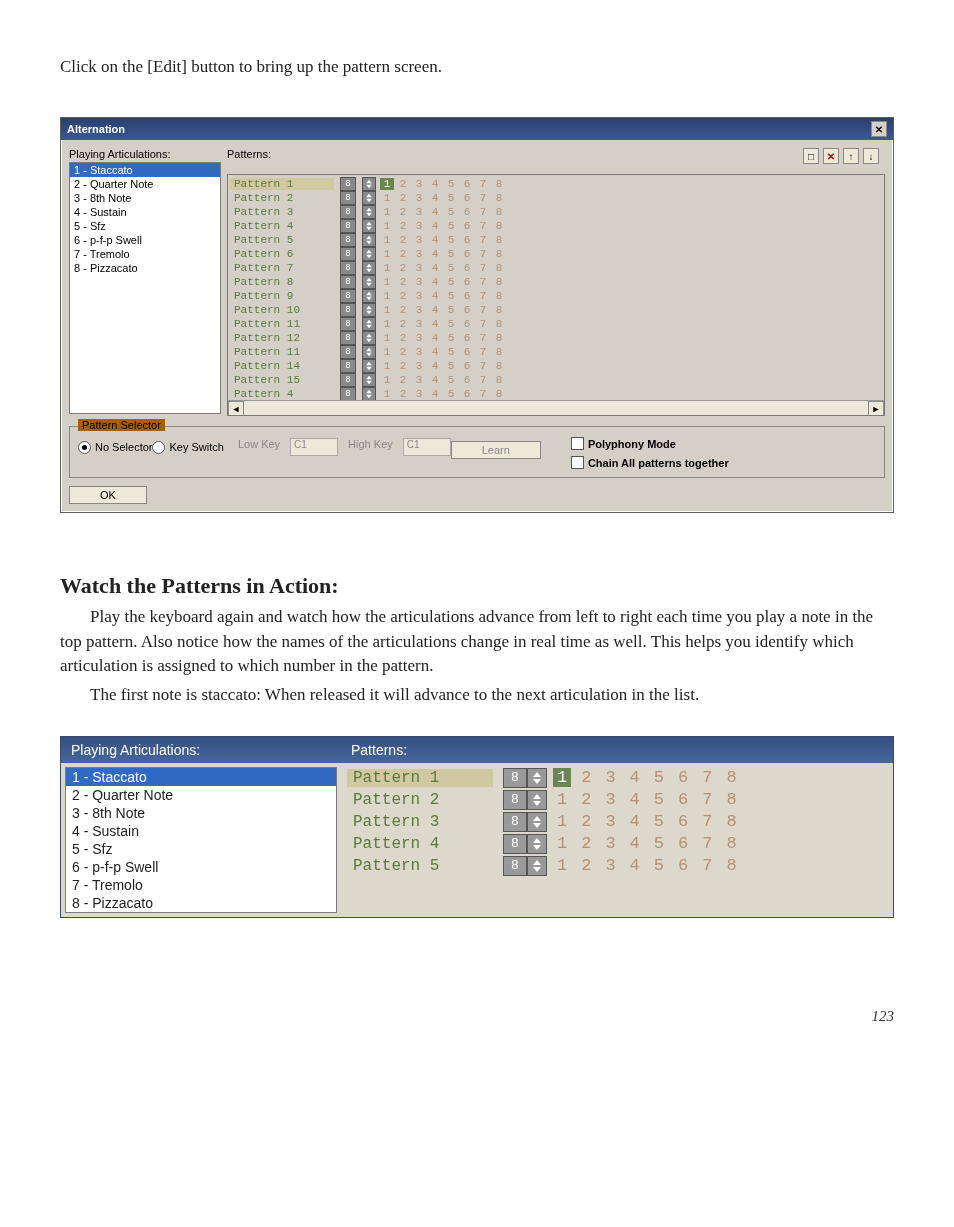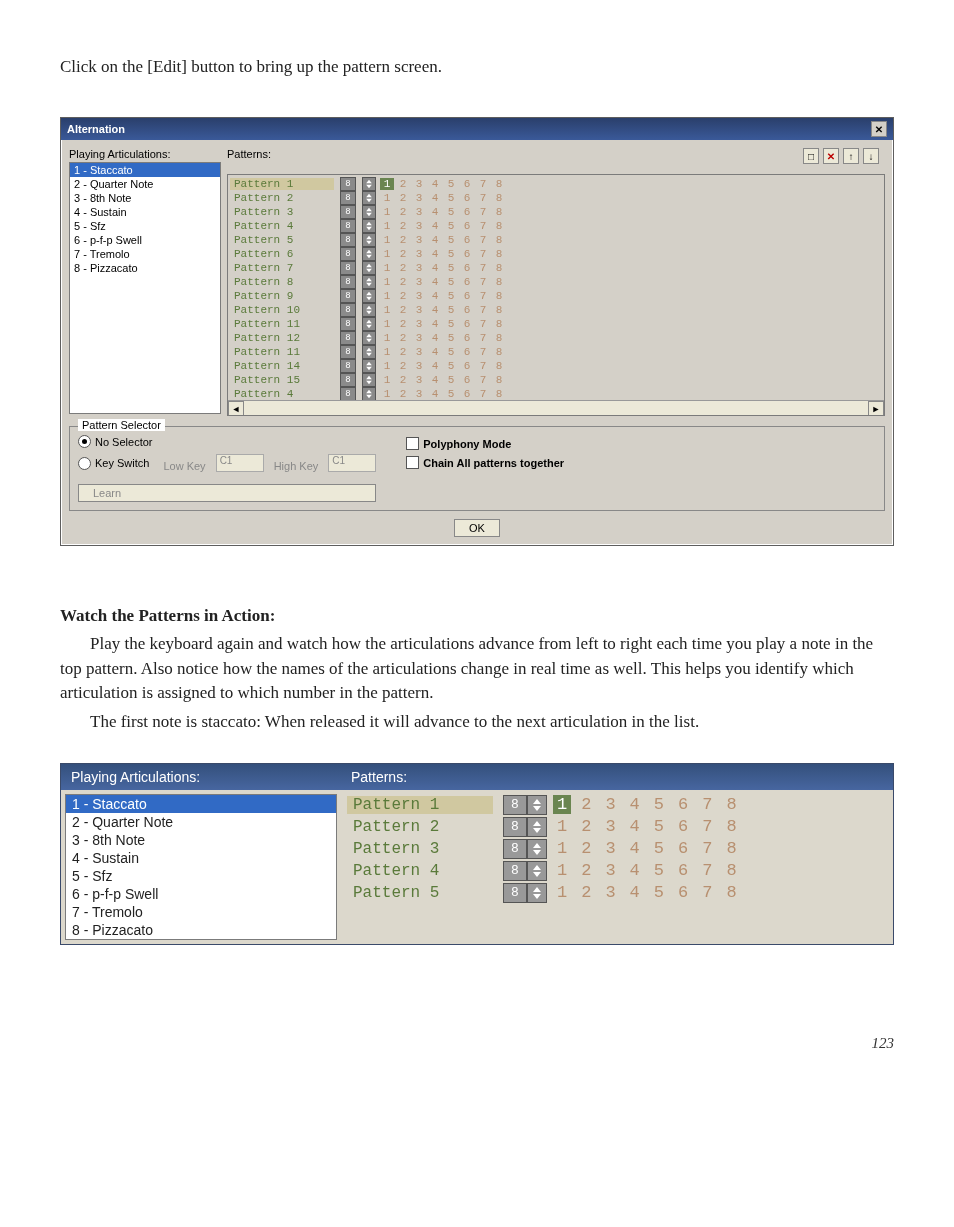--- a/index.html
+++ b/index.html
@@ -158,64 +158,64 @@
     font-size: 9px;
   }
   .lower-group {
     margin-top: 10px;
     border: 1px solid #888;
     padding: 8px;
     position: relative;
   }
   .lower-group .legend {
     position: absolute; top: -8px; left: 8px;
-    background: #ffffff;
+    background: #a16207;
     padding: 0 4px;
     font-size: 11px;
   }
   .lower-flex {
     display: flex;
     gap: 30px;
     align-items: flex-start;
   }
-  .radio-group { display: flex; flex-direction: column; gap: 6px; }
+  .radio-group { display: flex; }
   .radio-row, .check-row { display: flex; align-items: center; gap: 4px; font-size: 11px; }
   .radio { width: 11px; height: 11px; border-radius: 50%; border: 1px solid #555; background: #fff; display: inline-flex; align-items:center; justify-content:center;}
   .radio.checked::after { content:""; width:5px; height:5px; border-radius:50%; background:#000;}
   .checkbox { width: 11px; height: 11px; border: 1px solid #555; background: #fff; }
-  .key-inputs { display: flex; gap: 10px; align-items: flex-end; margin-left: 10px; }
+  .key-inputs { display: flex; gap: 10px; align-items: flex-start; margin-left: 10px; }
   .dis-label { color: #888; }
   .dis-input {
     width: 40px; height: 16px;
     background: #ece9d8;
     border: 1px solid #aaa;
     font-size: 10px;
     color: #888;
     padding: 0 3px;
   }
   .dis-select {
     width: 100px; height: 18px;
     background: #ece9d8; border: 1px solid #aaa;
   }
   .check-col { display: flex; flex-direction: column; gap: 6px; padding-top: 2px; font-weight: bold;}
   .btn {
     border: 1px solid #888;
     background: #ece9d8;
-    padding: 2px 14px;
+    padding: 2px 30px;
     font-size: 11px;
     cursor: pointer;
   }
   .btn.dis { color: #888; }
   .learn-btn { margin-top: 6px; }
-  .ok-row { display: flex; justify-content: center; margin-top: 8px; }
+  .ok-row { display: flex; justify-content: flex-start; margin-top: 8px; }
 
   
   .section-head {
     font-weight: bold;
-    font-size: 17px;
+    font-size: 22px;
     margin-top: 8px;
     margin-bottom: 6px;
   }
   .para {
     font-size: 17px;
     line-height: 1.45;
     text-indent: 30px;
     margin: 0 0 4px 0;
   }
 

